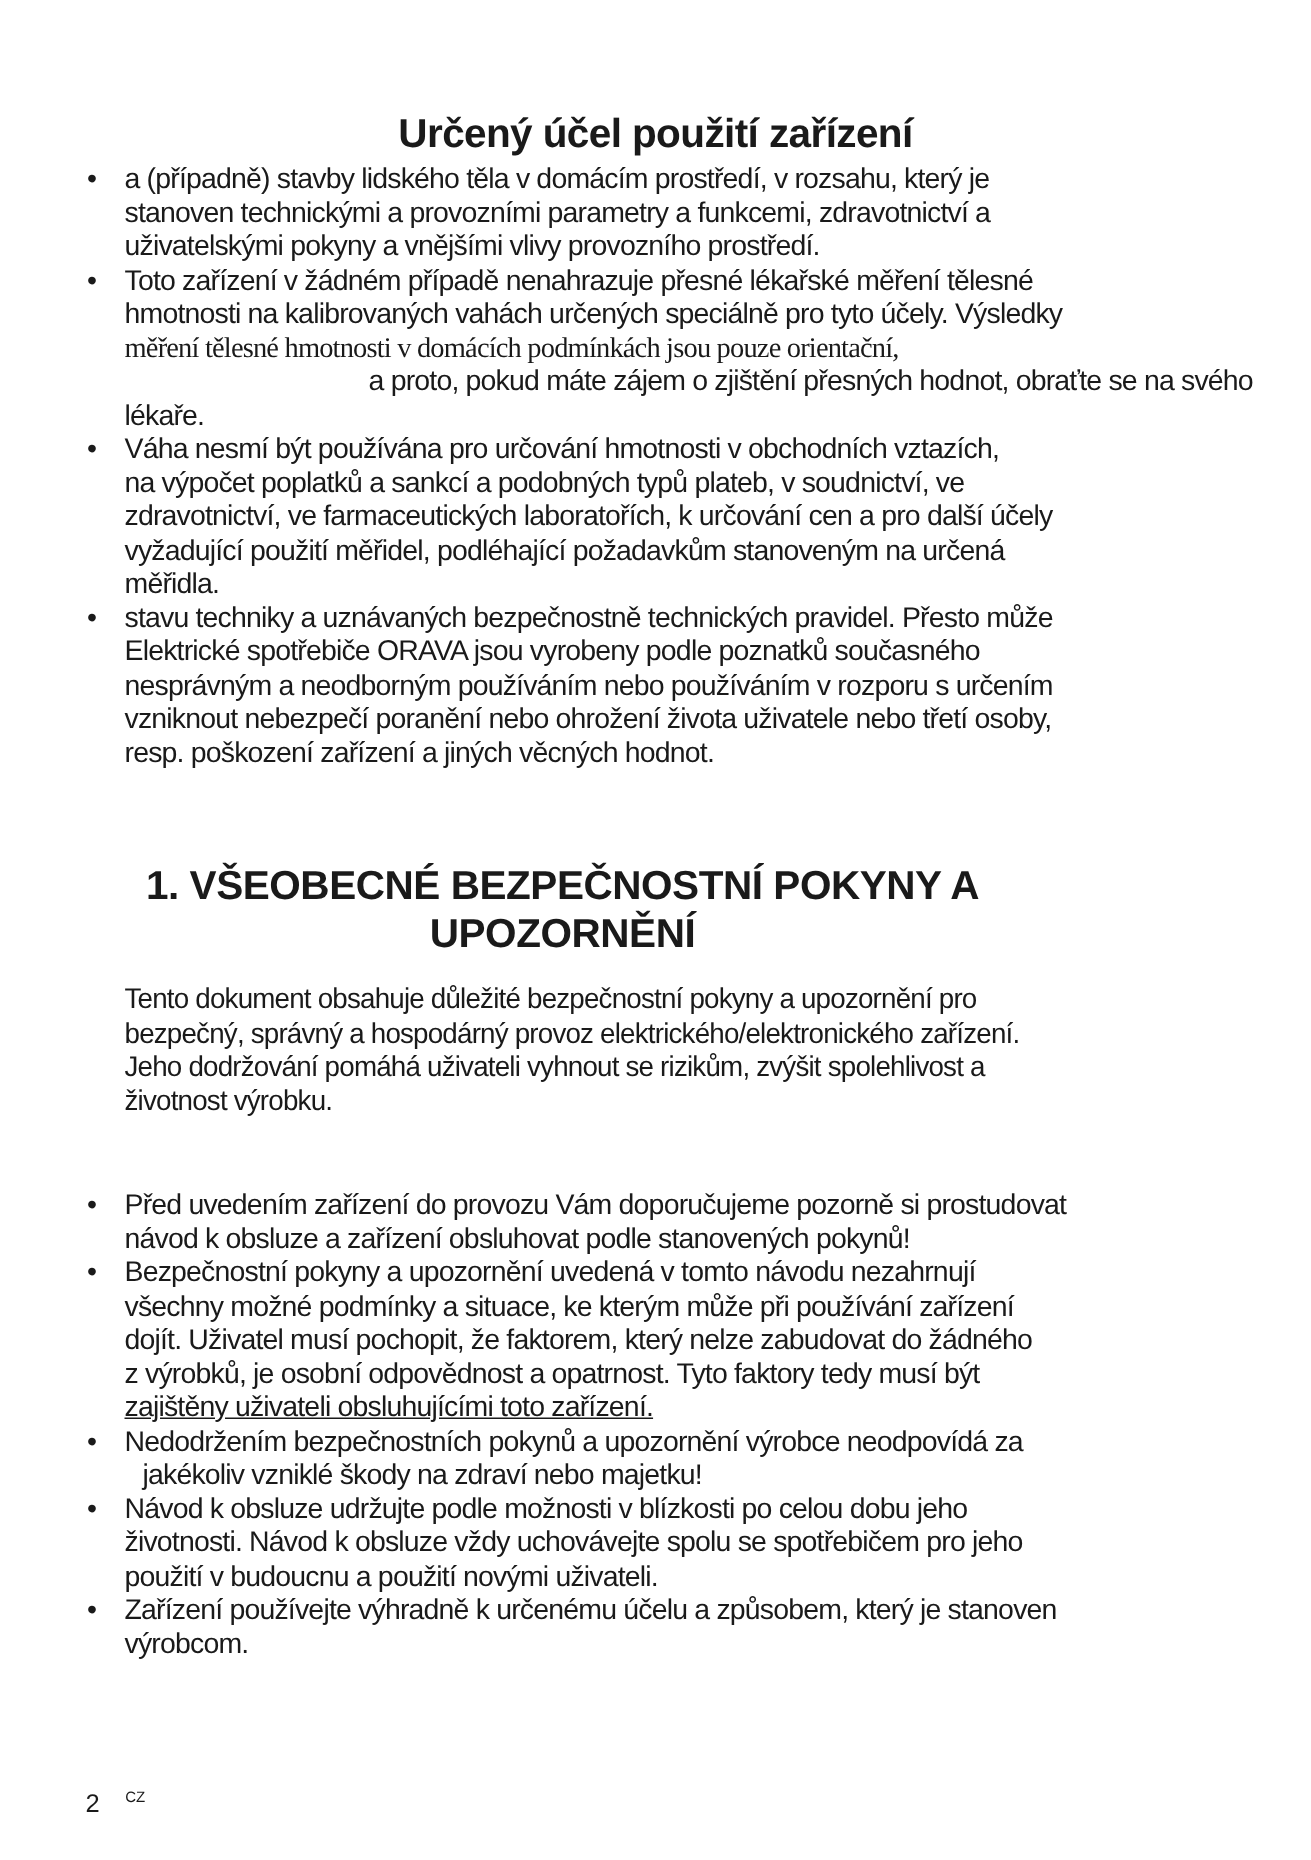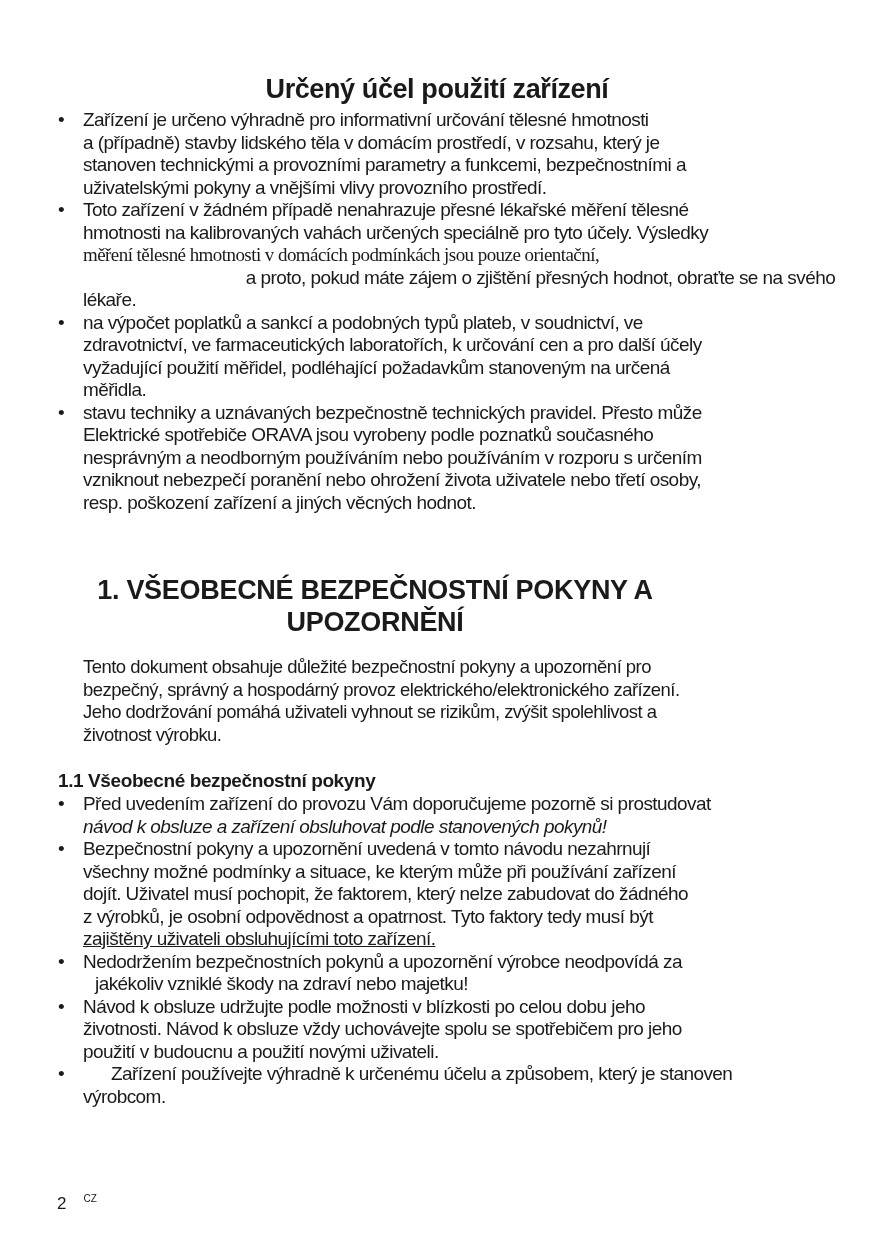--- a/index.html
+++ b/index.html
@@ -24,35 +24,35 @@
 </head>
 <body>
 
 <div class="page">
 
   <div class="title">Určený účel použití zařízení</div>
 
   <div class="block" id="intended-list" style="top:109px;">
       <div class="bullet-item">
         <span class="bullet">•</span>
-        <div class="line" style="transform: scaleX(0.999);">Zařízení je určeno výhradně pro informativní určování tělesné hmotnosti</div>
         <div class="line" style="transform: scaleX(0.999);">a (případně) stavby lidského těla v domácím prostředí, v rozsahu, který je</div>
-        <div class="line" style="transform: scaleX(0.999);">stanoven technickými a provozními parametry a funkcemi, bezpečnostními a</div>
+        <div class="line" style="transform: scaleX(0.999);">stanoven technickými a provozními parametry a funkcemi, zdravotnictví a</div>
         <div class="line" style="transform: scaleX(0.999);">uživatelskými pokyny a vnějšími vlivy provozního prostředí.</div>
       </div>
       <div class="bullet-item">
         <span class="bullet">•</span>
         <div class="line" style="transform: scaleX(0.999);">Toto zařízení v žádném případě nenahrazuje přesné lékařské měření tělesné</div>
         <div class="line" style="transform: scaleX(0.999);">hmotnosti na kalibrovaných vahách určených speciálně pro tyto účely. Výsledky</div>
         <div class="line" style="transform: scaleX(0.999); font-family: Liberation Serif, serif;">měření tělesné hmotnosti v domácích podmínkách jsou pouze orientační,</div>
         <div class="line" style="transform: scaleX(0.999); text-align: right;">a proto, pokud máte zájem o zjištění přesných hodnot, obraťte se na svého</div>
         <div class="line" style="transform: scaleX(0.999);">lékaře.</div>
       </div>
       <div class="bullet-item">
         <span class="bullet">•</span>
+        <div class="line" style="transform: scaleX(0.999);">Váha nesmí být používána pro určování hmotnosti v obchodních vztazích,</div>
         <div class="line" style="transform: scaleX(0.999);">na výpočet poplatků a sankcí a podobných typů plateb, v soudnictví, ve</div>
         <div class="line" style="transform: scaleX(0.999);">zdravotnictví, ve farmaceutických laboratořích, k určování cen a pro další účely</div>
         <div class="line" style="transform: scaleX(0.999);">vyžadující použití měřidel, podléhající požadavkům stanoveným na určená</div>
         <div class="line" style="transform: scaleX(0.999);">měřidla.</div>
       </div>
       <div class="bullet-item">
         <span class="bullet">•</span>
         <div class="line" style="transform: scaleX(0.999);">stavu techniky a uznávaných bezpečnostně technických pravidel. Přesto může</div>
         <div class="line" style="transform: scaleX(0.999);">Elektrické spotřebiče ORAVA jsou vyrobeny podle poznatků současného</div>
         <div class="line" style="transform: scaleX(0.999);">nesprávným a neodborným používáním nebo používáním v rozporu s určením</div>
@@ -66,27 +66,26 @@
     <div>UPOZORNĚNÍ</div>
   </div>
 
   <div class="para" id="intro-para">
       <div class="line" style="transform: scaleX(0.974);">Tento dokument obsahuje důležité bezpečnostní pokyny a upozornění pro</div>
       <div class="line" style="transform: scaleX(0.974);">bezpečný, správný a hospodárný provoz elektrického/elektronického zařízení.</div>
       <div class="line" style="transform: scaleX(0.974);">Jeho dodržování pomáhá uživateli vyhnout se rizikům, zvýšit spolehlivost a</div>
       <div class="line" style="transform: scaleX(0.974);">životnost výrobku.</div>
     </div>
 
-  <div class="h2">1.1 Všeobecné bezpečnostní pokyny</div>
 
   <div class="block" id="safety-list" style="top:793px;">
       <div class="bullet-item">
         <span class="bullet">•</span>
         <div class="line" style="transform: scaleX(0.999);">Před uvedením zařízení do provozu Vám doporučujeme pozorně si prostudovat</div>
-        <div class="line" style="transform: scaleX(0.999); font-style: italic;">návod k obsluze a zařízení obsluhovat podle stanovených pokynů!</div>
+        <div class="line" style="transform: scaleX(0.999);">návod k obsluze a zařízení obsluhovat podle stanovených pokynů!</div>
       </div>
       <div class="bullet-item">
         <span class="bullet">•</span>
         <div class="line" style="transform: scaleX(0.999);">Bezpečnostní pokyny a upozornění uvedená v tomto návodu nezahrnují</div>
         <div class="line" style="transform: scaleX(0.999);">všechny možné podmínky a situace, ke kterým může při používání zařízení</div>
         <div class="line" style="transform: scaleX(0.999);">dojít. Uživatel musí pochopit, že faktorem, který nelze zabudovat do žádného</div>
         <div class="line" style="transform: scaleX(0.999);">z výrobků, je osobní odpovědnost a opatrnost. Tyto faktory tedy musí být</div>
         <div class="line" style="transform: scaleX(0.999); text-decoration: underline;">zajištěny uživateli obsluhujícími toto zařízení.</div>
       </div>
       <div class="bullet-item">
@@ -95,20 +94,20 @@
         <div class="line" style="transform: scaleX(0.999); margin-left: 12px;">jakékoliv vzniklé škody na zdraví nebo majetku!</div>
       </div>
       <div class="bullet-item">
         <span class="bullet">•</span>
         <div class="line" style="transform: scaleX(0.999);">Návod k obsluze udržujte podle možnosti v blízkosti po celou dobu jeho</div>
         <div class="line" style="transform: scaleX(0.999);">životnosti. Návod k obsluze vždy uchovávejte spolu se spotřebičem pro jeho</div>
         <div class="line" style="transform: scaleX(0.999);">použití v budoucnu a použití novými uživateli.</div>
       </div>
       <div class="bullet-item">
         <span class="bullet">•</span>
-        <div class="line" style="transform: scaleX(0.999); margin-left: 28px;">Zařízení používejte výhradně k určenému účelu a způsobem, který je stanoven</div>
+        <div class="line" style="transform: scaleX(0.999);">Zařízení používejte výhradně k určenému účelu a způsobem, který je stanoven</div>
         <div class="line" style="transform: scaleX(0.999);">výrobcom.</div>
       </div>
     </div>
 
   <div class="pagenum"><span>2</span><sup>CZ</sup></div>
 
 </div>
 
 </body></html>

